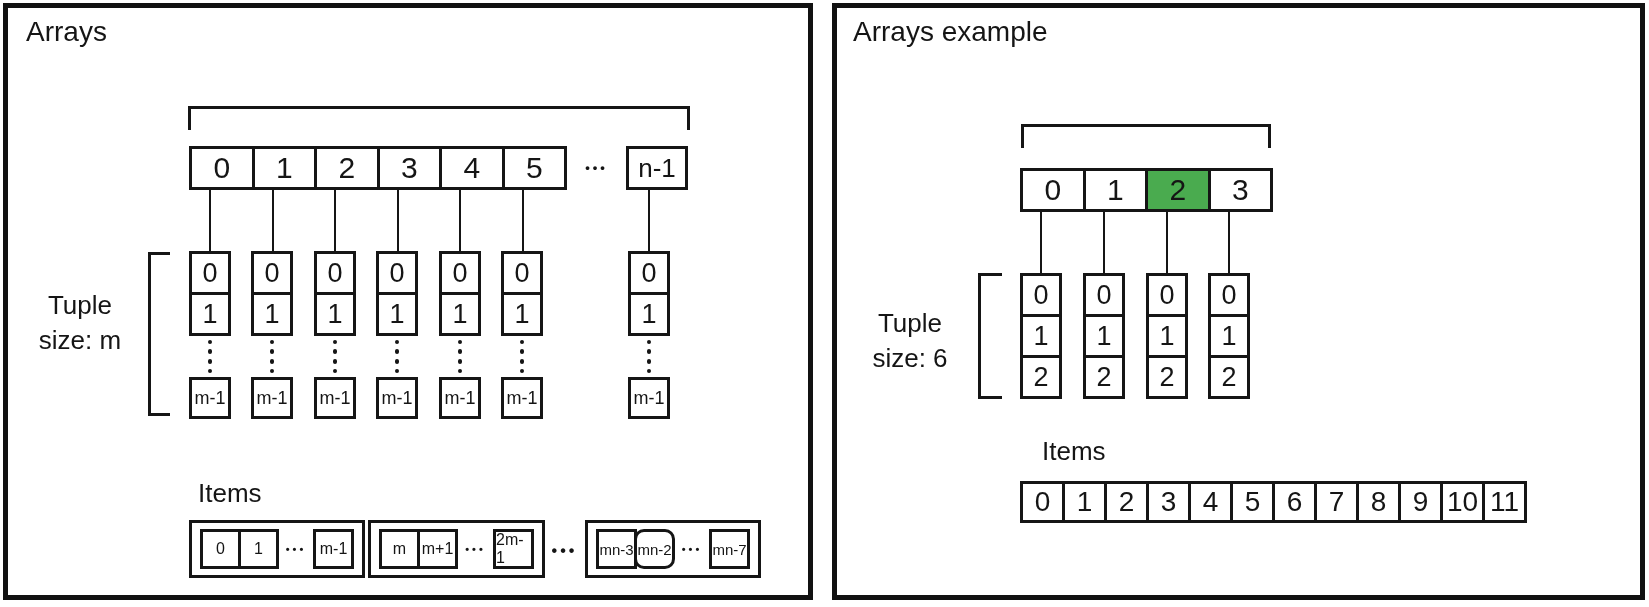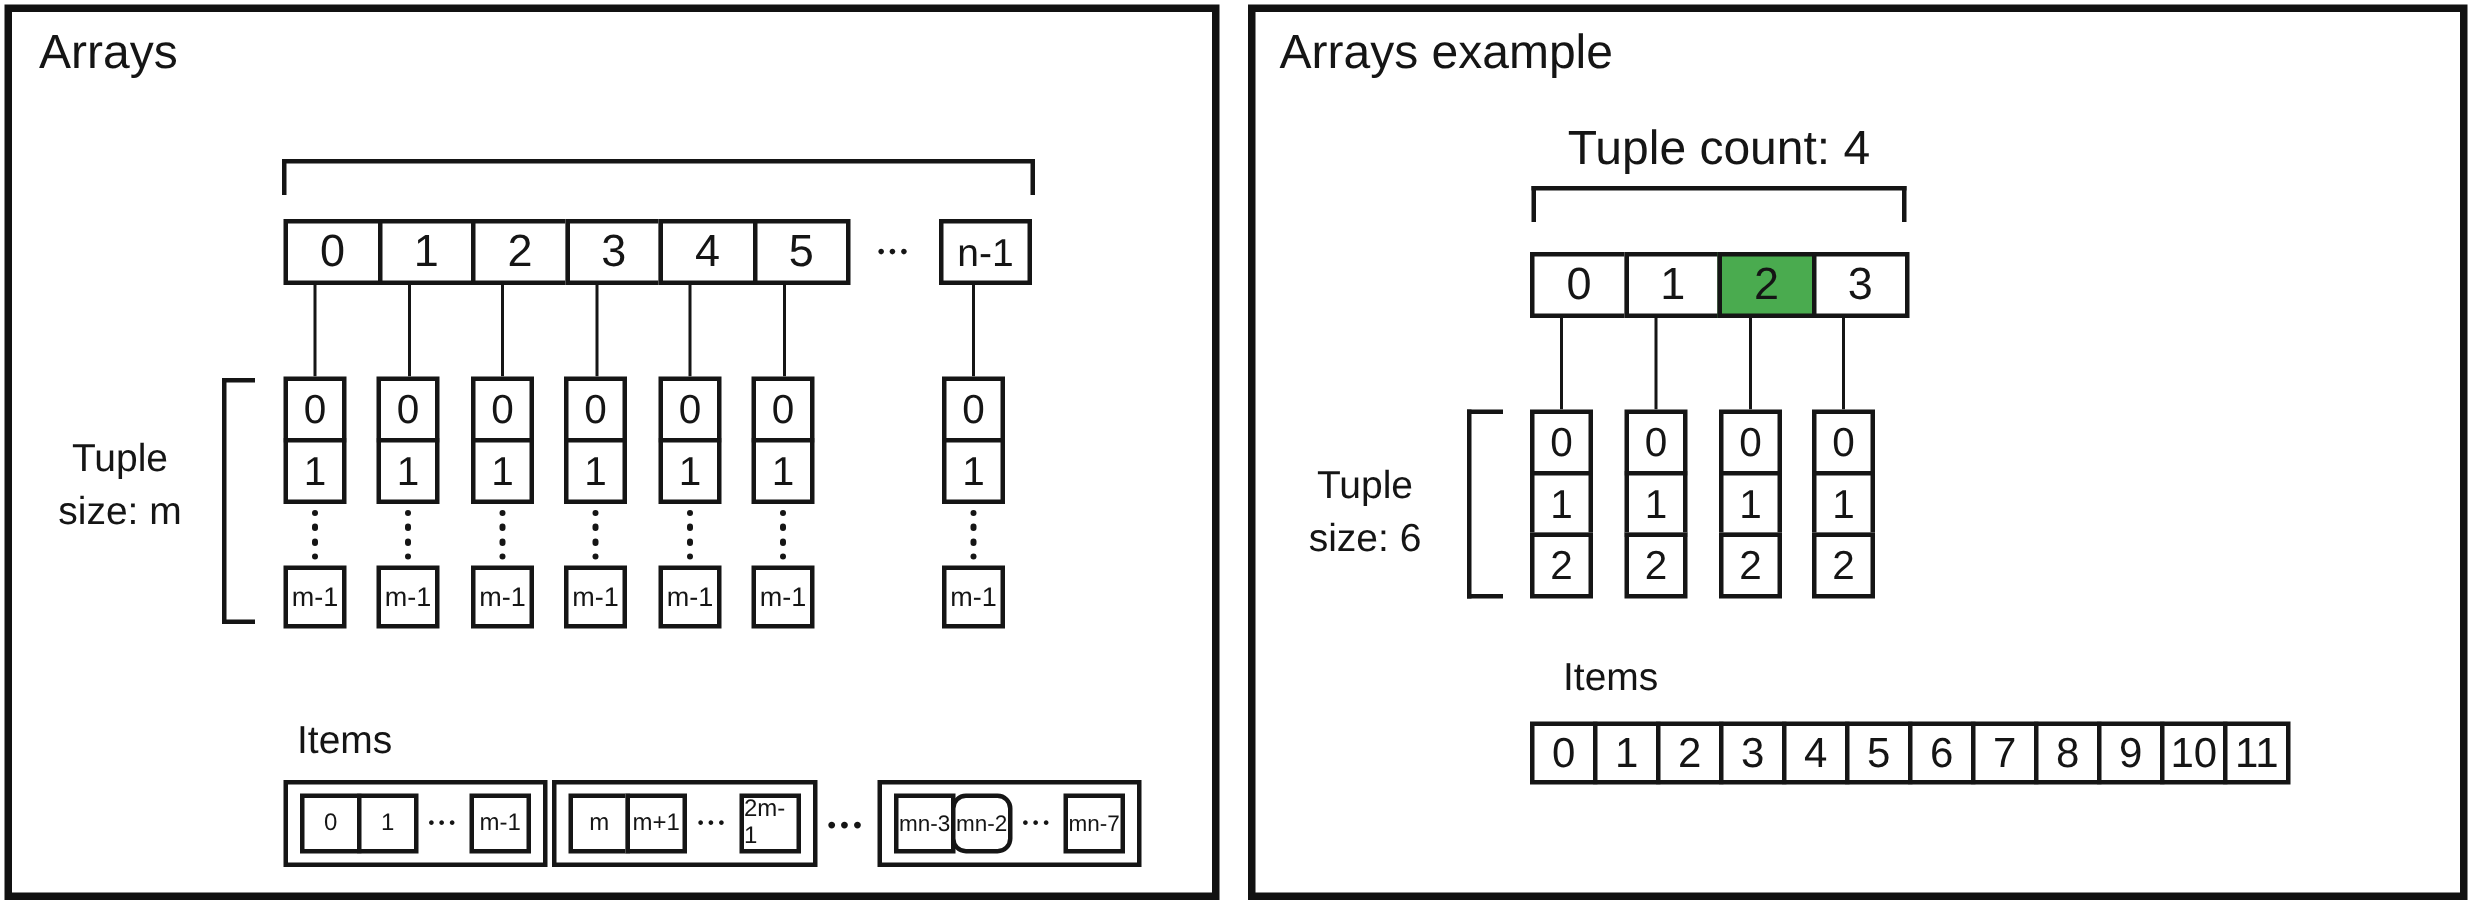--- a/index.html
+++ b/index.html
@@ -1,20 +1,20 @@
 <!DOCTYPE html>
 <html style="--hl: #4aab4f;"><head>
 <meta charset="utf-8">
 <style>
   html,body{margin:0;padding:0;background:#fff;}
   .stage{position:relative;width:1649px;height:607px;background:#fff;overflow:hidden;
          font-family:"Liberation Sans","DejaVu Sans",sans-serif;color:#151515;}
   .panel{position:absolute;border:5px solid #111;background:#fff;box-sizing:border-box;}
   .abs{position:absolute;}
-  .lbl{position:absolute;font-size:32px;color:#151515;white-space:nowrap;}
+  .lbl{position:absolute;font-size:28px;color:#151515;white-space:nowrap;}
   .ctr{text-align:center;}
   .row{position:absolute;display:flex;}
   .cell{box-sizing:border-box;width:65.5px;height:44px;border:3px solid #151515;background:#fff;
         display:flex;align-items:center;justify-content:center;font-size:30px;}
   .row .cell + .cell{margin-left:-3px;}
   .cell.solo{width:62px;}
   .hl{background:var(--hl,#4aab4f);}
   .vline{position:absolute;width:2px;background:#151515;}
   .brk-down{position:absolute;box-sizing:border-box;border-top:3px solid #151515;
             border-left:3px solid #151515;border-right:3px solid #151515;}
@@ -174,21 +174,20 @@
     <div class="ic" style="font-size:15px;text-align:right;">mn-3</div>
     <div class="ic j" style="font-size:15px;border-radius:10px;">mn-2</div>
     <div class="mid hdots">•••</div>
     <div class="ic" style="font-size:15px;">mn-7</div>
   </div>
 
   <div class="panel" style="left:832px;top:3px;width:813px;height:597px;"></div>
 
   <div class="lbl" style="left:853px;top:16px;">Arrays example</div>
 
-  <div class="lbl ctr" style="left:1021px;top:80px;width:250px;">Tuple count: 4</div>
 
   <div class="brk-down" style="left:1021px;top:124px;width:250px;height:24px;"></div>
 
   <div class="row" style="left:1020px;top:168px;">
     <div class="cell">0</div>
     <div class="cell">1</div>
     <div class="cell hl">2</div>
     <div class="cell">3</div>
   </div>
 

